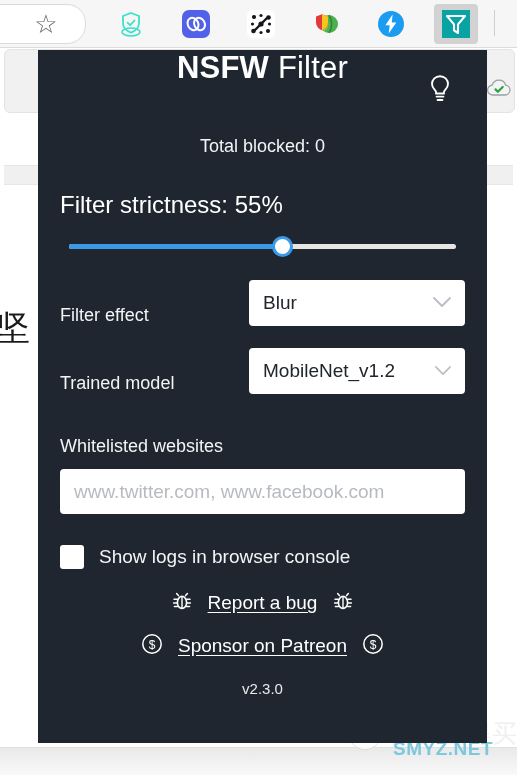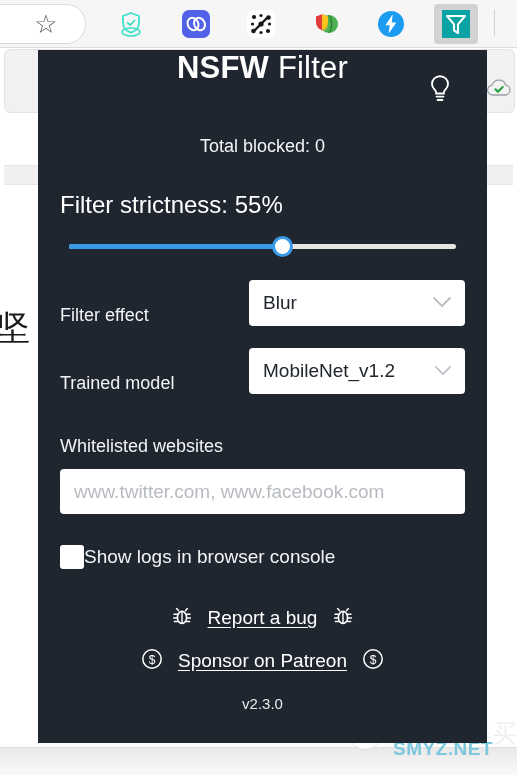--- a/index.html
+++ b/index.html
@@ -274,30 +274,31 @@
     align-items: center;
     margin-top: 31px;
   }
   .checkbox {
     width: 24px; height: 24px;
     background: #ffffff;
     border-radius: 3px;
     flex: 0 0 auto;
   }
   .check-label {
+    margin-left: 15px;
     font-size: 19px;
     color: #f2f4f6;
   }
 
   .link-row {
     display: flex;
     align-items: center;
     justify-content: center;
     gap: 14px;
-    margin-top: 36px;
+    margin-top: 21px;
   }
   .link-row.second { margin-top: 16px; }
   .flink {
     font-size: 19px;
     color: #ffffff;
     text-decoration: underline;
     text-underline-offset: 3px;
     white-space: nowrap;
   }
   .version {

